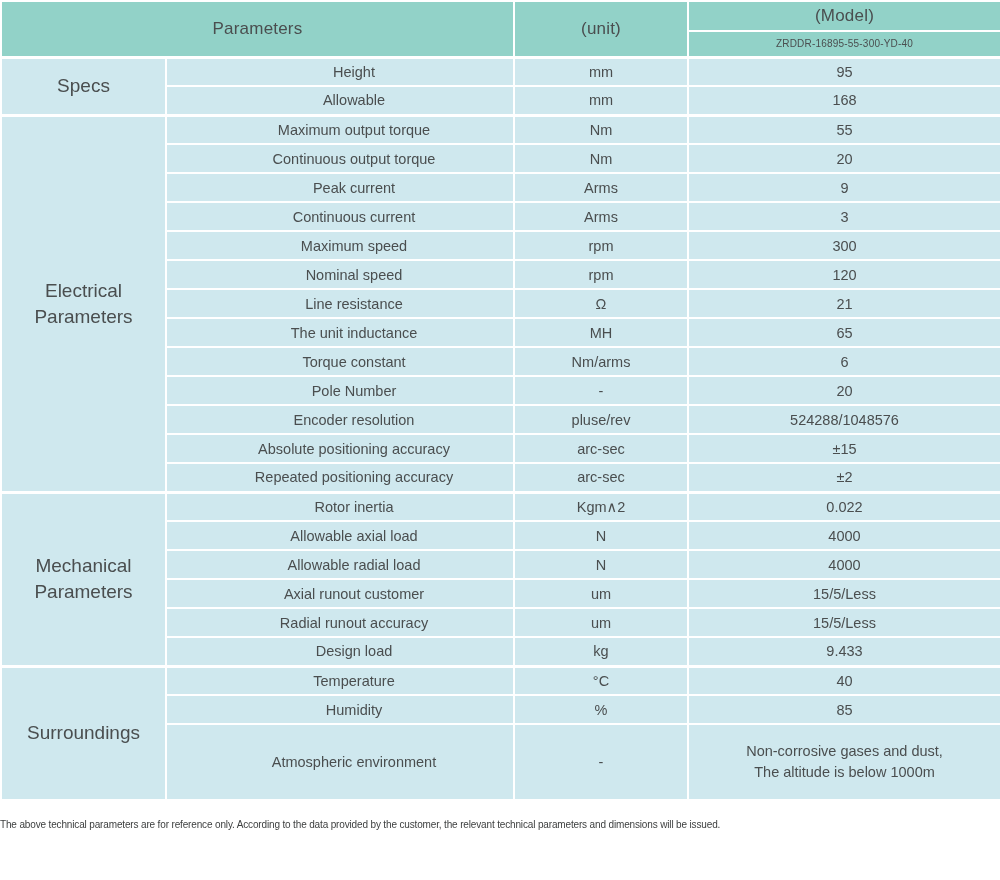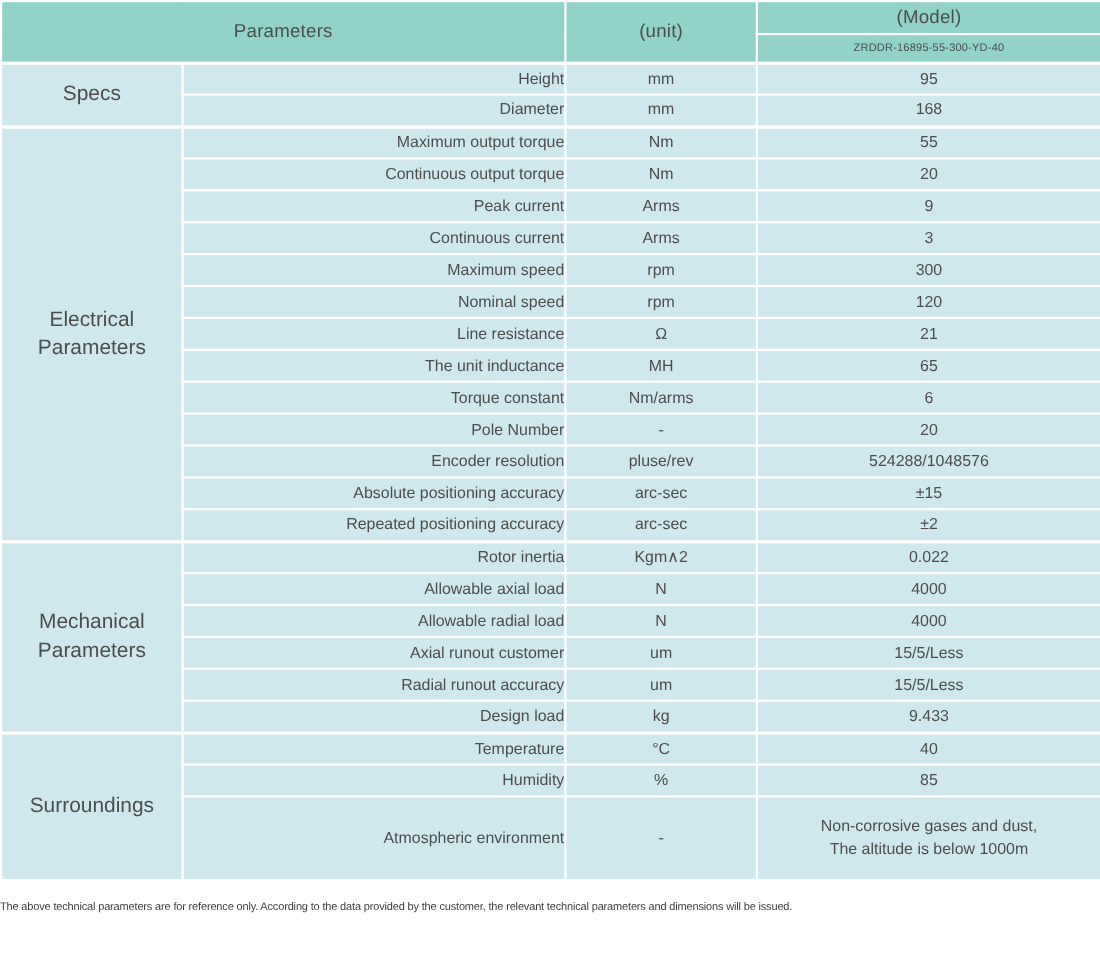--- a/index.html
+++ b/index.html
@@ -42,21 +42,21 @@
     background:var(--cell-bg);
     font-size:14.5px;
     height:29px;
   }
   tbody td.category-cell{
     font-size:19px;
     white-space:pre-line;
     line-height:1.35;
   }
   tbody td.param-cell{
-    text-align:right;
+    text-align:center;
     padding-left:28px;
   }
   tbody tr.section-start td{
     border-top:3px solid var(--border);
   }
   tbody tr.tall-row td{height:76px;}
   td.value-multiline{
     white-space:pre-line;
     line-height:1.45;
   }
@@ -89,21 +89,21 @@
     </tr>
   </thead>
   <tbody id="table-body">
       <tr class="section-start">
         <td class="category-cell" rowspan="2">Specs</td>
         <td class="param-cell">Height</td>
         <td class="unit-cell">mm</td>
         <td class="value-cell">95</td>
       </tr>
       <tr>
-        <td class="param-cell">Diameter</td>
+        <td class="param-cell">Allowable</td>
         <td class="unit-cell">mm</td>
         <td class="value-cell">168</td>
       </tr>
       <tr class="section-start">
         <td class="category-cell" rowspan="13">Electrical
 Parameters</td>
         <td class="param-cell">Maximum output torque</td>
         <td class="unit-cell">Nm</td>
         <td class="value-cell">55</td>
       </tr>

